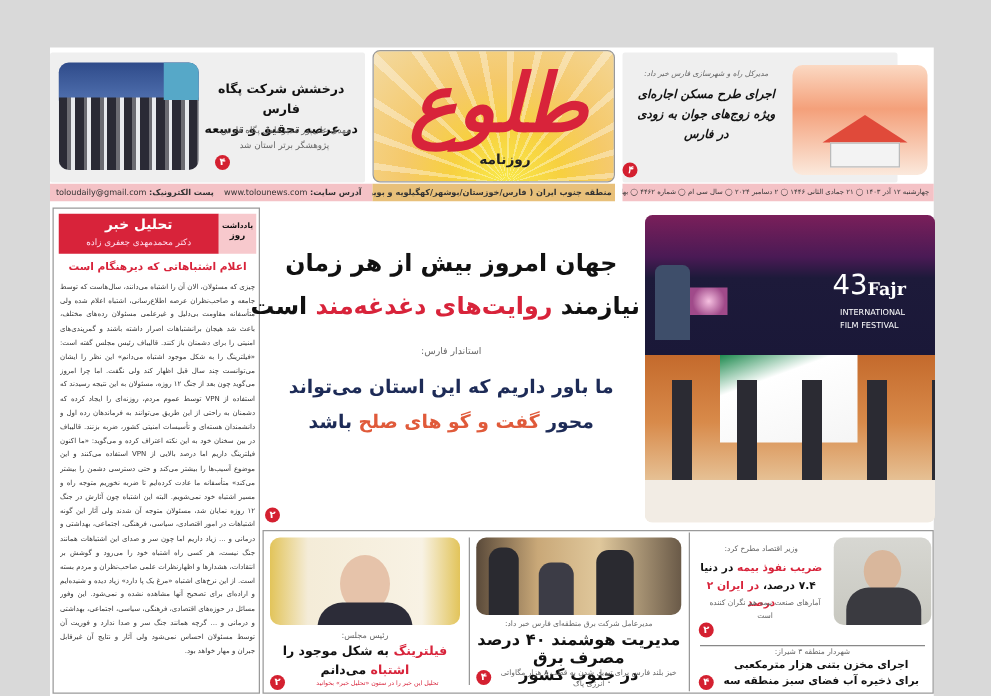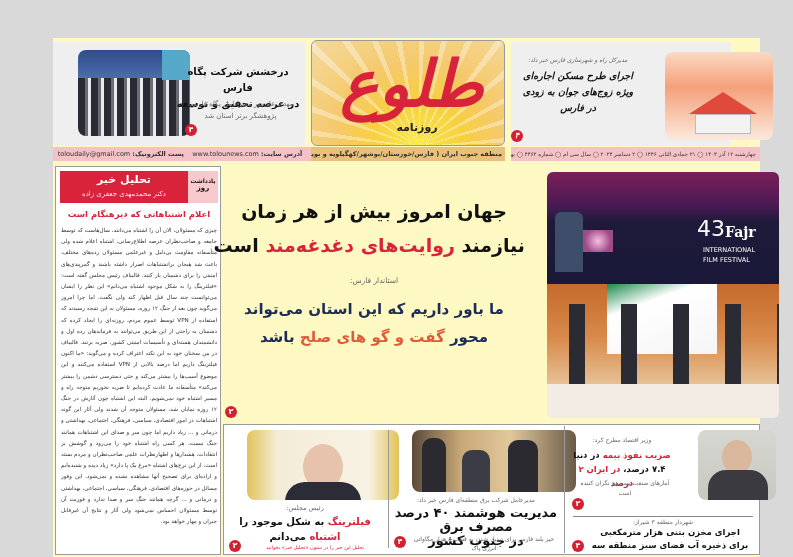--- a/index.html
+++ b/index.html
@@ -1,21 +1,21 @@
 <!DOCTYPE html>
 <html><head>
 <meta charset="utf-8">
 <style>
   * { box-sizing: border-box; margin: 0; padding: 0; }
   body { width: 793px; height: 557px; background: #d9d9d9; font-family: "DejaVu Sans", sans-serif; position: relative; overflow: hidden; }
-  .page { position: absolute; left: 53px; top: 38px; width: 707px; height: 519px; background: #fef9c3; }
+  .page { position: absolute; left: 40px; top: 38px; width: 707px; height: 519px; background: #ffffff; }
   .abs { position: absolute; }
   .rtl { direction: rtl; text-align: center; }
   .top-card { position: absolute; top: 4px; height: 104px; background: #efefef; border-radius: 2px; }
-  .photo { position: absolute; border-radius: 8px; overflow: hidden; margin-left: 18px; }
+  .photo { position: absolute; border-radius: 8px; overflow: hidden; }
   .badge { position: absolute; width: 12px; height: 12px; border-radius: 50%; background: #d42030; color: #fff; font-size: 8px; line-height: 12px; text-align: center; font-weight: bold; }
   .strip { position: absolute; top: 109px; height: 14px; background: #f4c2c6; font-size: 6.5px; line-height: 14px; color: #333; white-space: nowrap; overflow: hidden; }
   .box { position: absolute; border: 1px solid #9a9a9a; background: #fff; }
   .bold { font-weight: bold; }
   .red { color: #d8233a; }
   .navy { color: #1d2b57; }
   .gray { color: #666; }
   .col-text { font-size: 5.6px; line-height: 11.2px; color: #333; text-align: justify; direction: rtl; }
 </style>
 </head>

